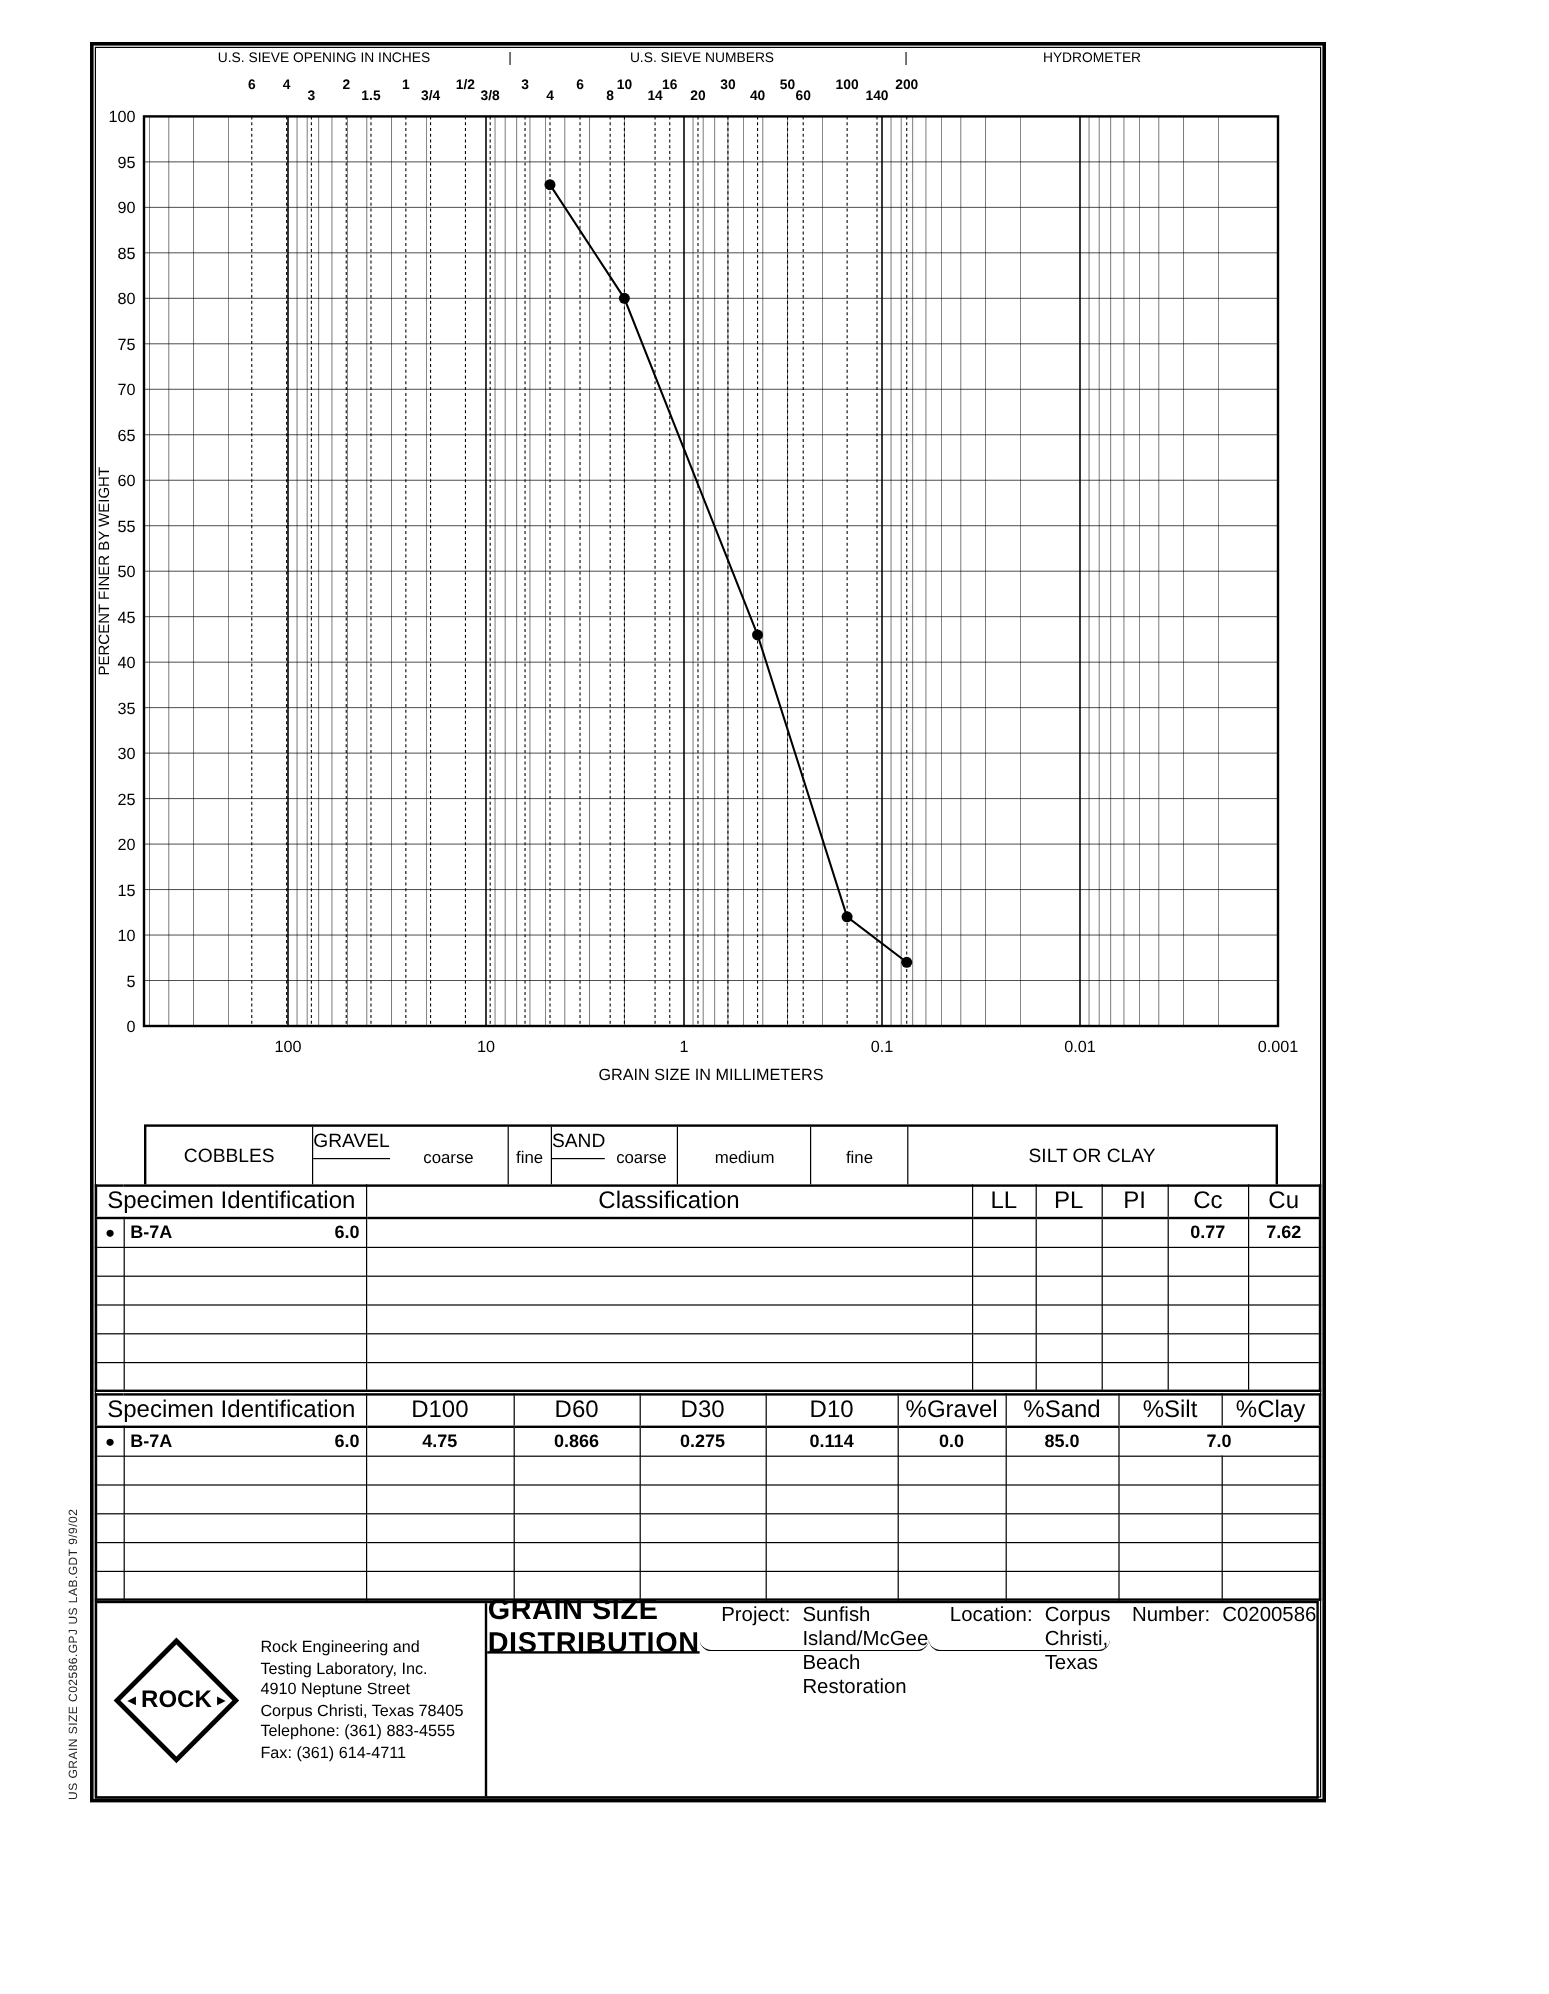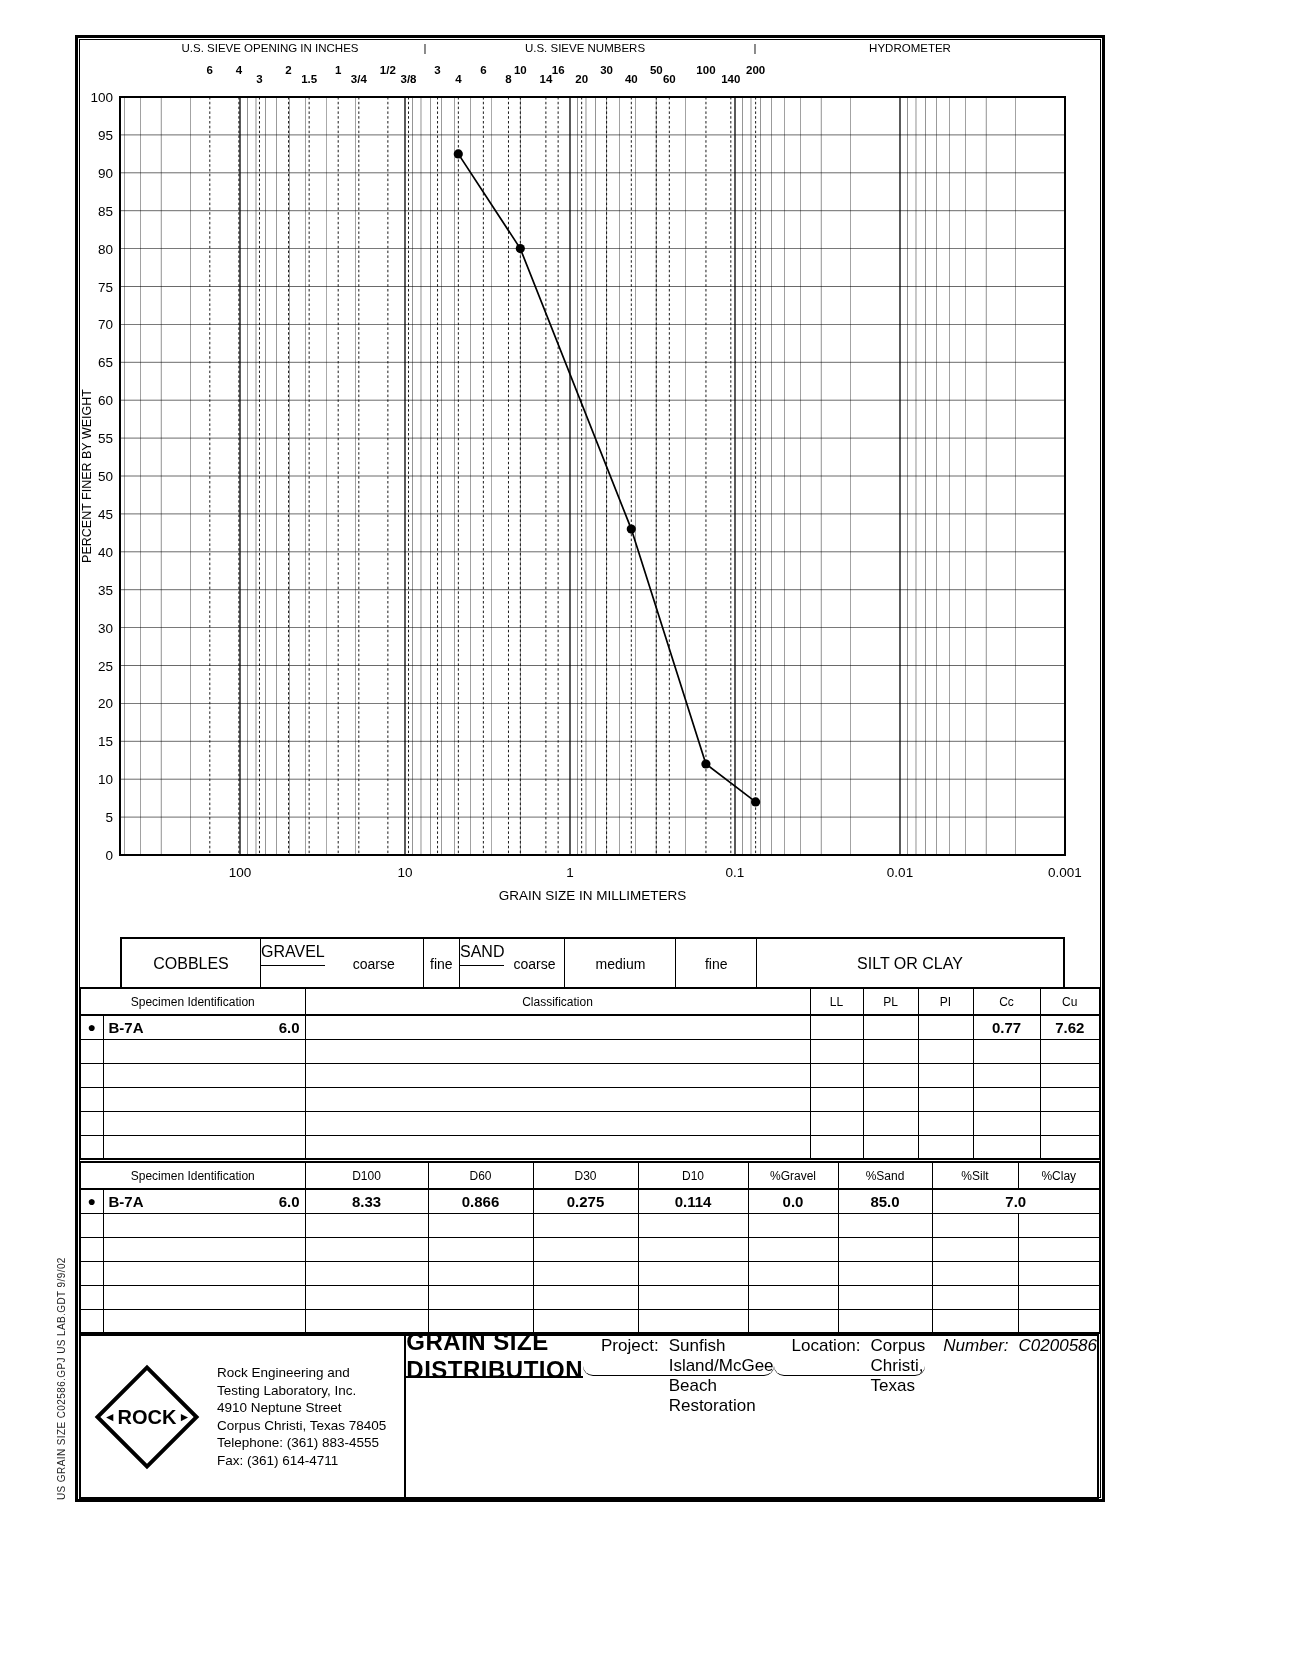--- a/index.html
+++ b/index.html
@@ -22,21 +22,21 @@
   .fb-sub>div{display:flex;align-items:center;justify-content:center;font-size:14px;
               border-right:1px solid #000;box-sizing:border-box;}
   .fb-sub>div:last-child{border-right:none;}
   .fb-silt{flex:1;border-right:none;}
 
   
   .data-table{position:absolute;left:1px;border-collapse:collapse;table-layout:fixed;
               border:2px solid #000;background:#fff;font-size:15px;}
   .data-table th,.data-table td{border:1px solid #000;height:24px;padding:0 5px;
               white-space:nowrap;overflow:hidden;box-sizing:border-box;}
-  .data-table thead th{height:27px;font-weight:normal;font-size:12px;text-align:center;
+  .data-table thead th{height:27px;font-weight:normal;font-size:20px;text-align:center;
               border-bottom:2px solid #000;}
   .t1{top:949px;width:1020px;}
   .t2{top:1123px;width:1020px;}
   td.mk{text-align:center;padding:0;font-size:14px;}
   td.num{font-weight:bold;text-align:center;}
   .spec-wrap{display:flex;justify-content:space-between;font-weight:bold;}
 
   
   .title-block{position:absolute;left:1px;top:1296px;width:1020px;height:165px;
                border:2px solid #000;box-sizing:border-box;display:flex;}
@@ -47,21 +47,21 @@
            transform:translate(-50%,-50%) rotate(45deg);background:#fff;}
   .logo-word{position:absolute;left:50%;top:50%;transform:translate(-50%,-50%);
              font-weight:bold;font-size:20px;display:flex;align-items:center;gap:2px;white-space:nowrap;}
   .logo-word .tri{font-size:12px;line-height:1;}
   .company{font-size:13.5px;line-height:17.5px;}
   .tb-right{flex:1;display:flex;flex-direction:row;}
   .tb-title{height:40px;border-bottom:2px solid #000;display:flex;align-items:center;
             justify-content:center;font-size:24px;font-weight:bold;letter-spacing:.5px;}
   .tb-row{border-bottom:1px solid #000;display:flex;align-items:flex-start;padding-left:18px;
           font-size:17px;height:39px;gap:10px;border-radius:10px;}
-  .tb-row:last-child{border-bottom:none;flex:1;font-style:italic;}
+  .tb-row:last-child{border-bottom:none;flex:1;}
 
   .side-text{position:absolute;left:56px;top:1185px;height:315px;writing-mode:vertical-rl;
              transform:rotate(180deg);font-size:10px;letter-spacing:.4px;color:#222;}
 </style>
 </head>
 <body>
 
 <div class="page">
 
   <div class="side-text">US GRAIN SIZE  C02586.GPJ  US LAB.GDT  9/9/02</div>
@@ -370,21 +370,21 @@
       </thead>
       <tbody>
         <tr>
           <td class="mk">●</td>
           <td>
             <div class="spec-wrap">
               <span>B-7A</span>
               <span>6.0</span>
             </div>
           </td>
-          <td class="num">8.33</td>
+          <td class="num">4.75</td>
           <td class="num">0.866</td>
           <td class="num">0.275</td>
           <td class="num">0.114</td>
           <td class="num">0.0</td>
           <td class="num">85.0</td>
           <td class="num" colspan="2">7.0</td>
         </tr>
         <tr>
             <td class="mk"></td>
             <td></td>

